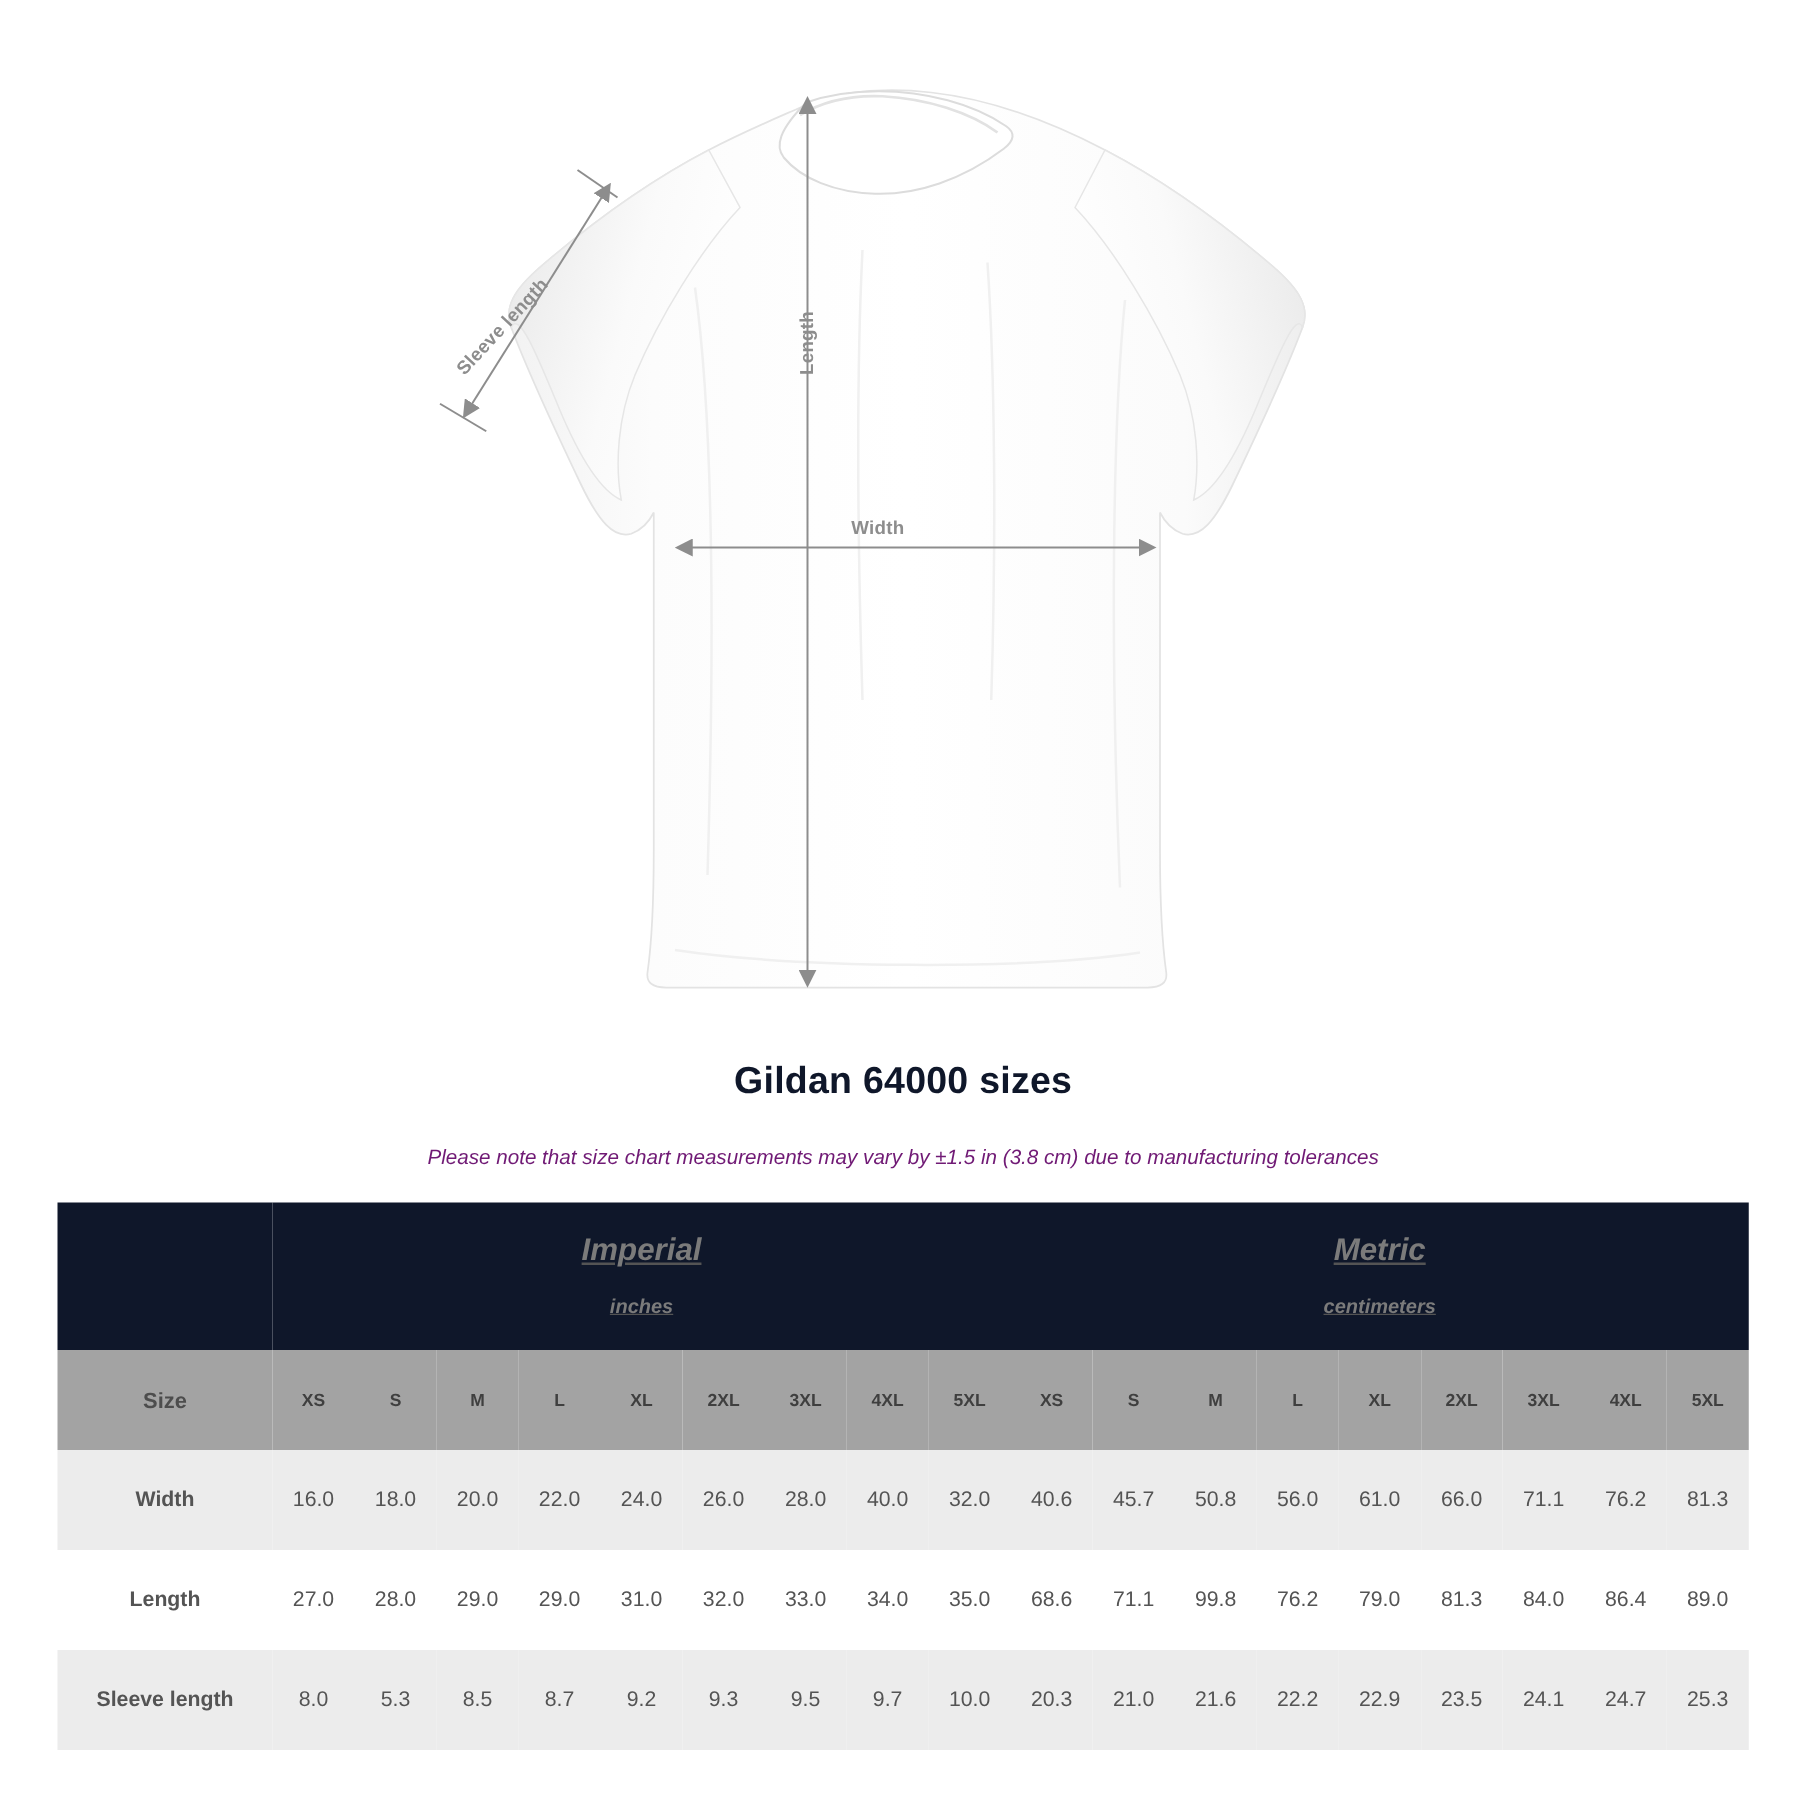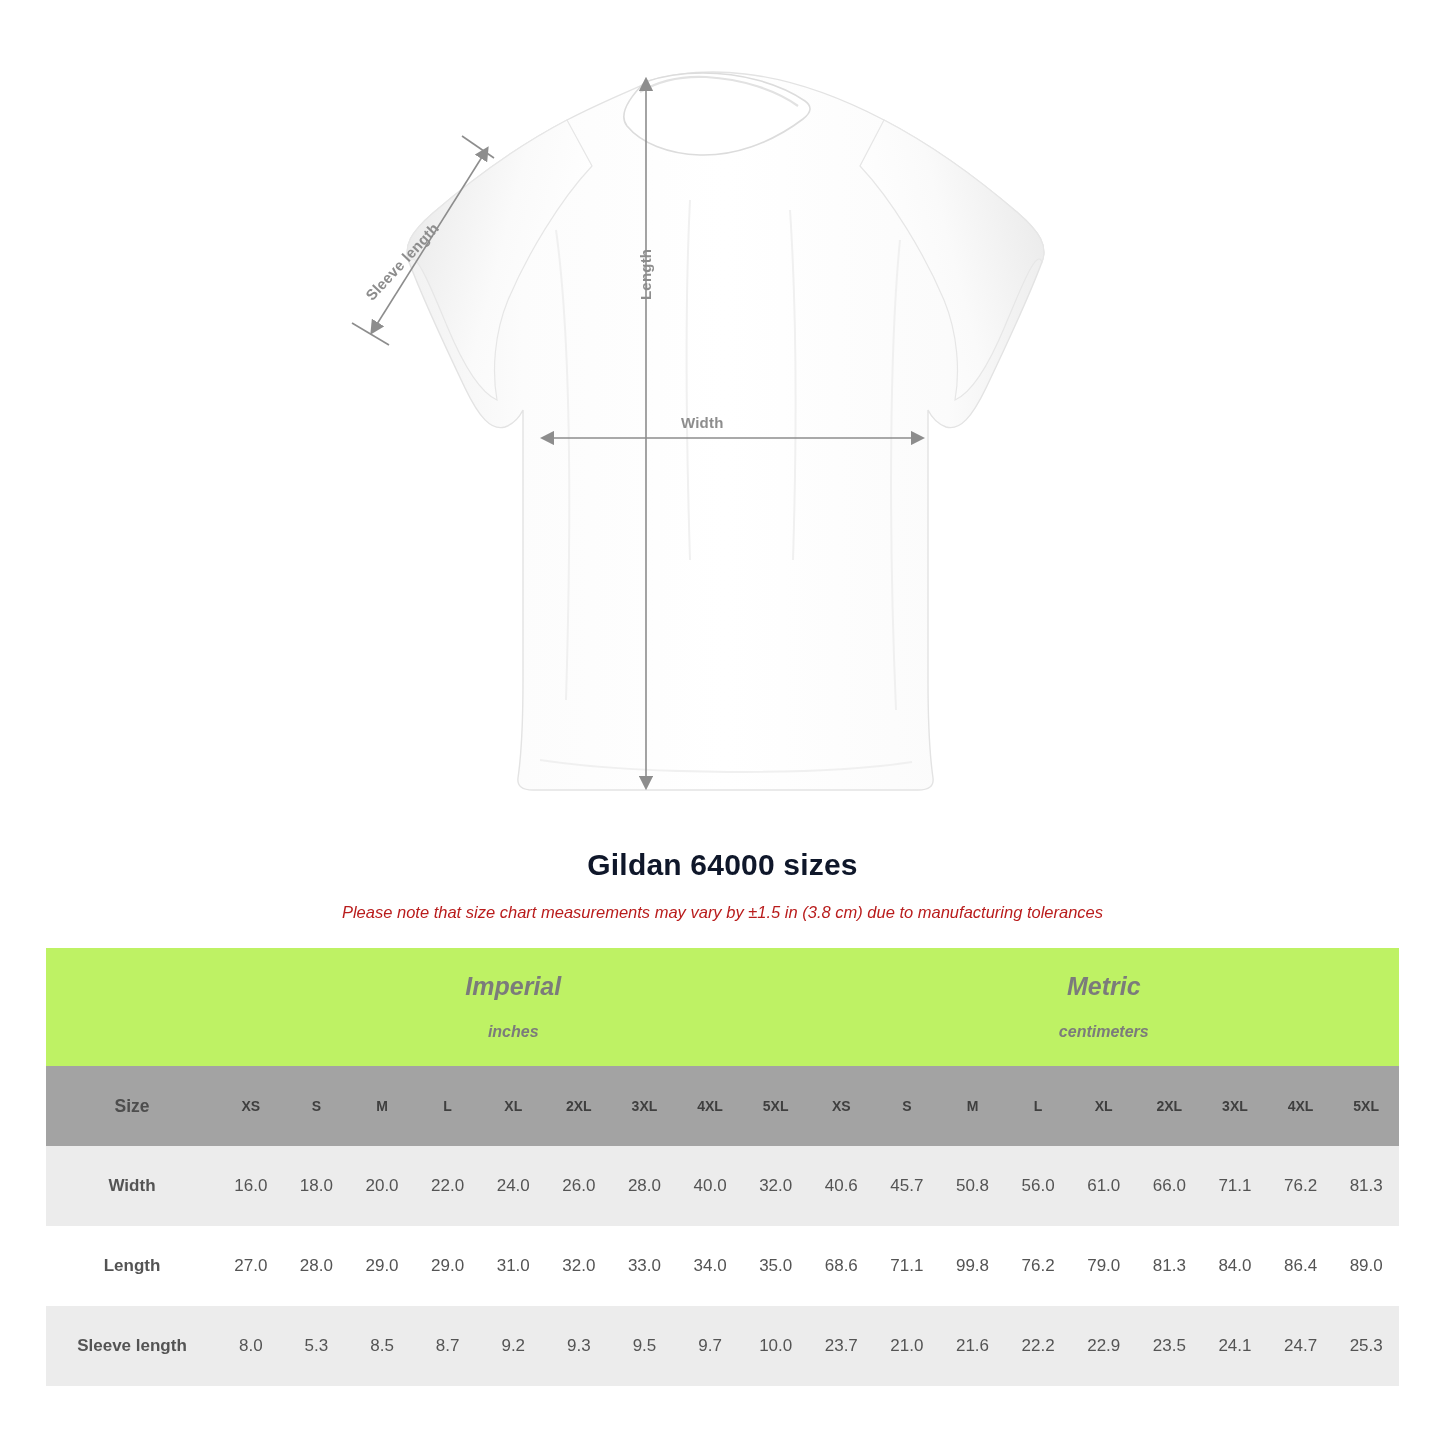--- a/index.html
+++ b/index.html
@@ -59,46 +59,47 @@
     font-weight: bold;
     color: #0f172a;
     margin: 0;
     padding-top: 18px;
     letter-spacing: 0.2px;
   }
   .chart-note {
     text-align: center;
     font-size: 16.5px;
     font-style: italic;
-    color: #b91c1c;
-    margin: 4px;
+    color: #701a75;
+    margin: 18px;
     padding-top: 17px;
   }
 
   
   .table-wrap {
     margin-top: 26px;
     padding: 0 46px;
     box-sizing: border-box;
   }
   table.size-table {
     width: 100%;
     border-collapse: collapse;
     table-layout: fixed;
   }
   table.size-table th, table.size-table td {
     text-align: center;
     font-size: 17px;
     color: #545454;
   }
   .unit-head-row th {
-    background: #bef264;
+    background: #0f172a;
     height: 118px;
     vertical-align: middle;
     padding: 0;
+    text-decoration: underline;
   }
   .unit-name {
     font-size: 25px;
     font-style: italic;
     font-weight: bold;
     color: #7b7b7b;
     display: block;
     line-height: 1.1;
   }
   .unit-sub {
@@ -312,21 +313,21 @@
         <td class="rowlabel">Sleeve length</td>
         <td class="valuecell">8.0</td>
         <td class="valuecell">5.3</td>
         <td class="valuecell">8.5</td>
         <td class="valuecell">8.7</td>
         <td class="valuecell">9.2</td>
         <td class="valuecell">9.3</td>
         <td class="valuecell">9.5</td>
         <td class="valuecell">9.7</td>
         <td class="valuecell">10.0</td>
-        <td class="valuecell">23.7</td>
+        <td class="valuecell">20.3</td>
         <td class="valuecell">21.0</td>
         <td class="valuecell">21.6</td>
         <td class="valuecell">22.2</td>
         <td class="valuecell">22.9</td>
         <td class="valuecell">23.5</td>
         <td class="valuecell">24.1</td>
         <td class="valuecell">24.7</td>
         <td class="valuecell">25.3</td>
       </tr>
     </tbody>

